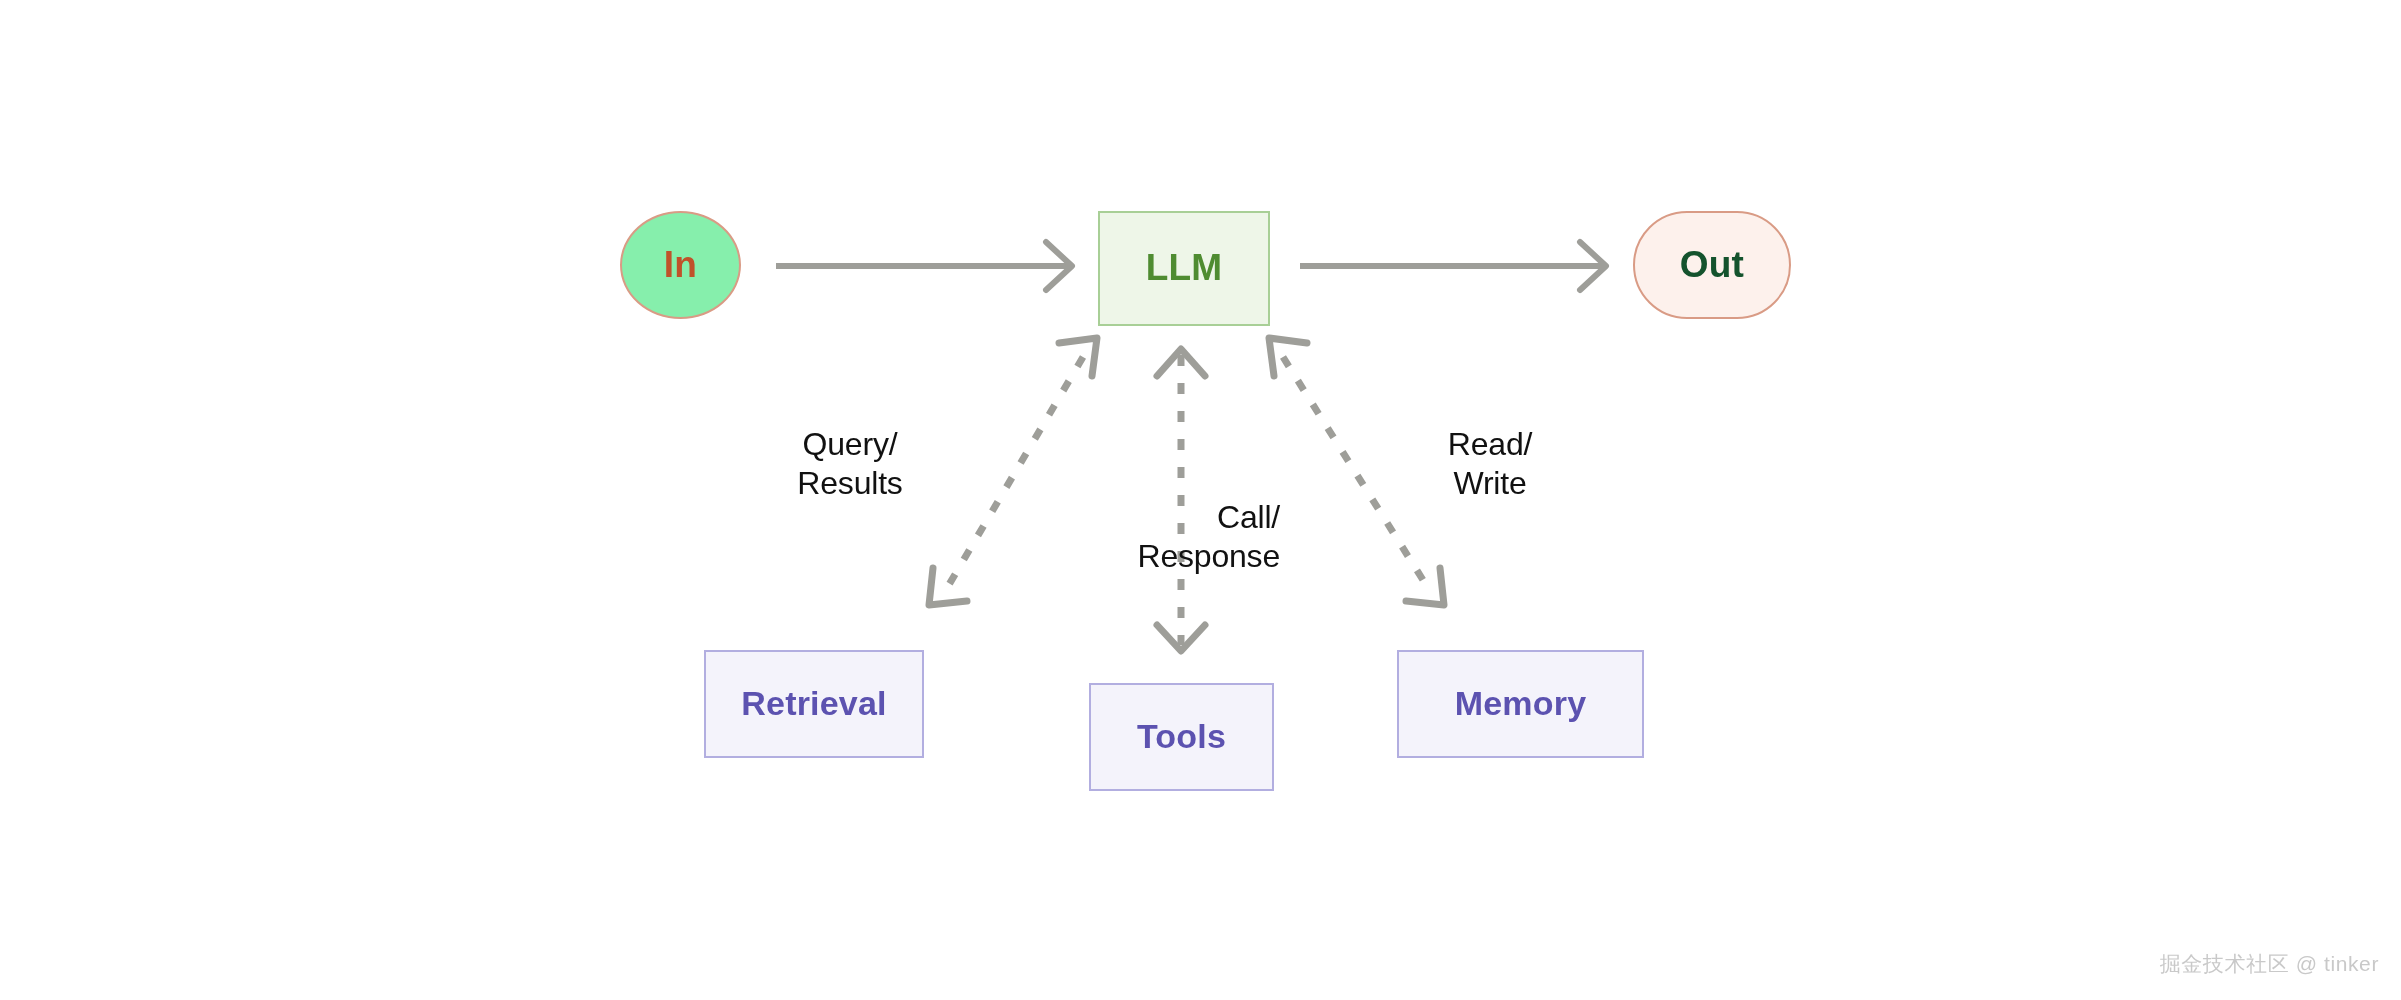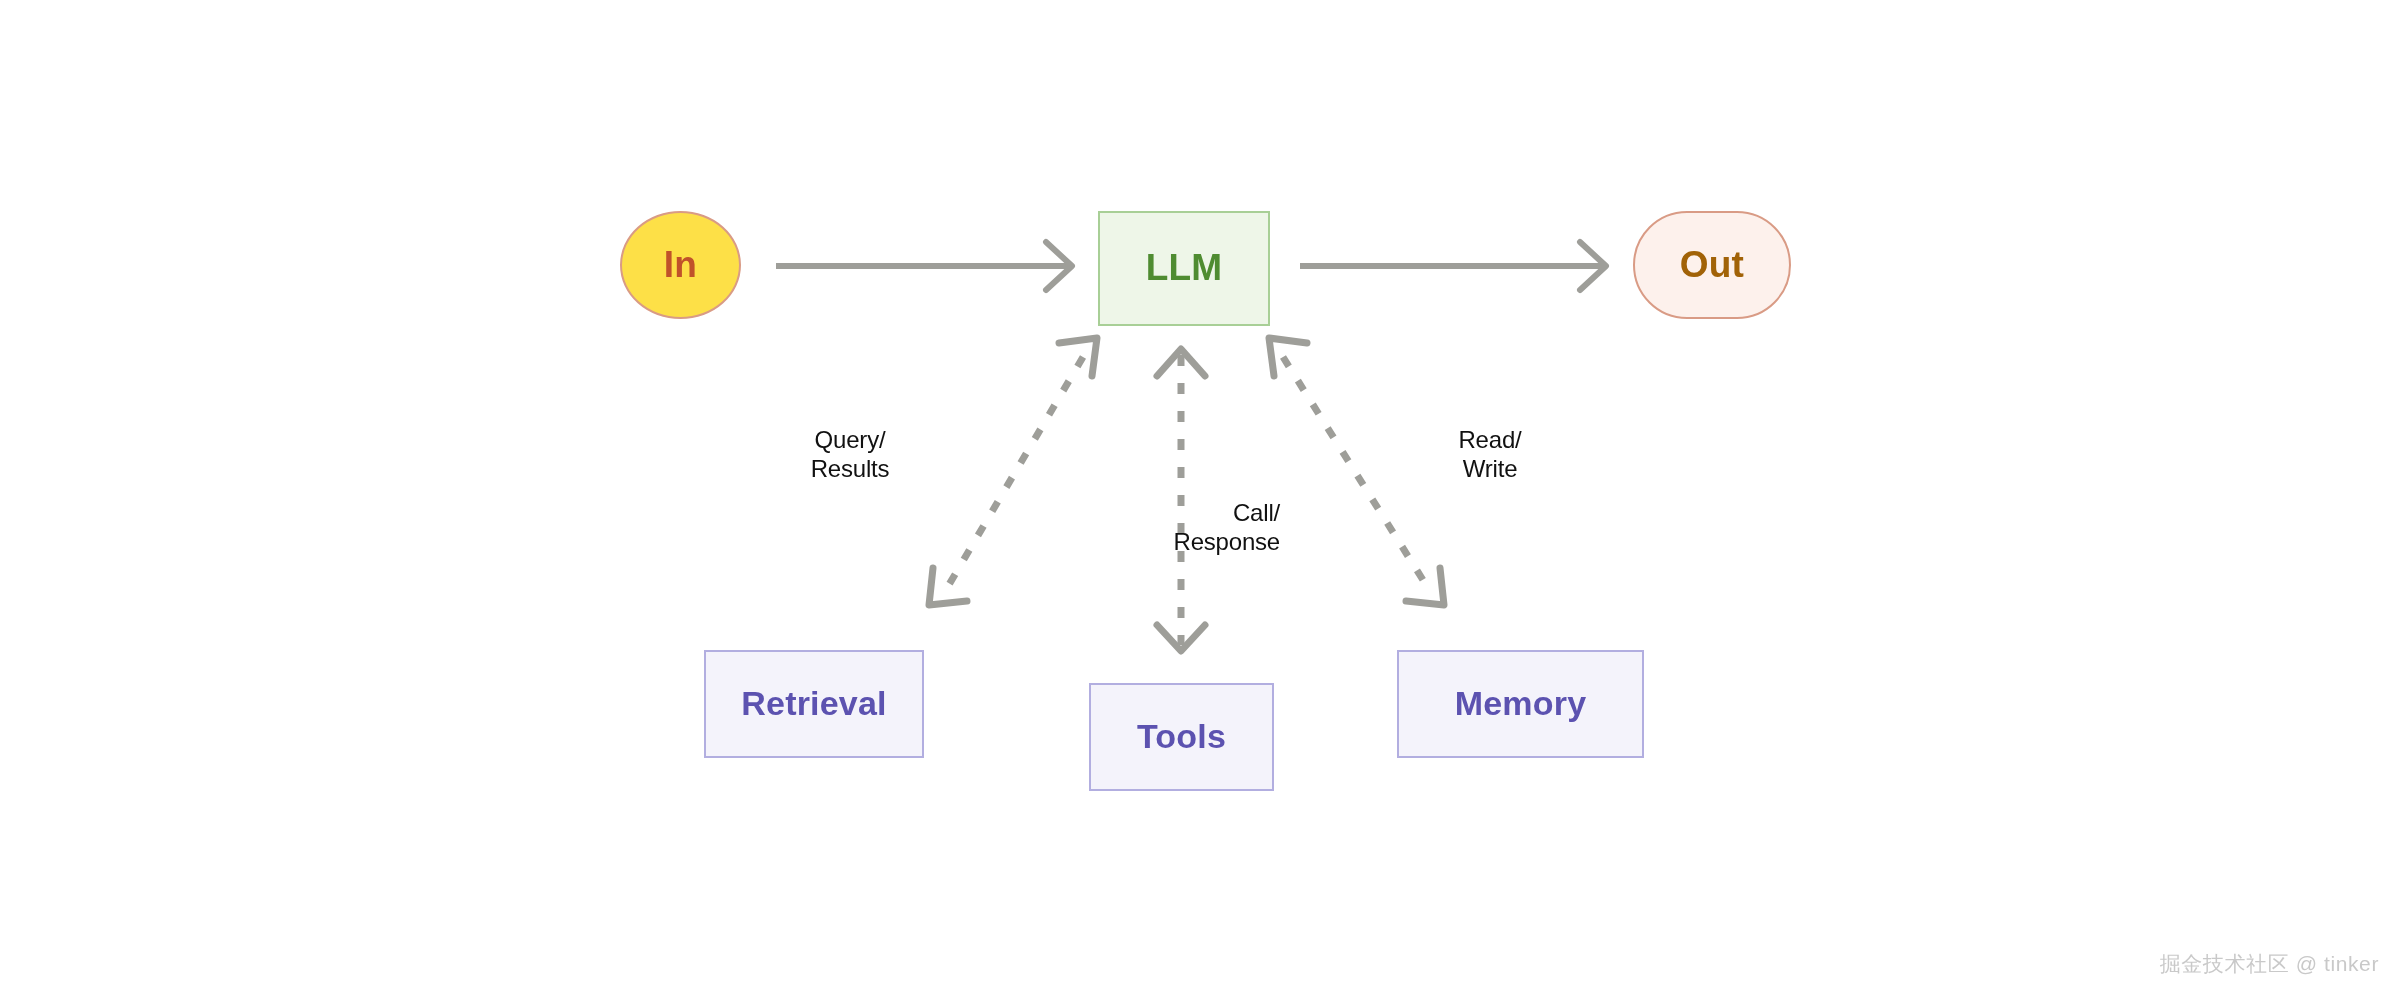--- a/index.html
+++ b/index.html
@@ -40,37 +40,37 @@
   }
 
   
   .node-in {
     left: 620px;
     top: 211px;
     width: 121px;
     height: 108px;
     border: 2px solid #d99b85;
     border-radius: 50%;
-    background: #fde047;
+    background: #86efac;
     color: #c0522a;
     font-size: 37px;
     font-weight: 700;
     letter-spacing: 0.2px;
   }
 
   
   .node-out {
     left: 1633px;
     top: 211px;
     width: 158px;
     height: 108px;
     border: 2px solid #d99b85;
     border-radius: 54px;
     background: #fdf1ec;
-    color: #a16207;
+    color: #14532d;
     font-size: 37px;
     font-weight: 700;
     letter-spacing: 0.2px;
   }
 
   
   .node-llm {
     left: 1098px;
     top: 211px;
     width: 172px;
@@ -108,21 +108,21 @@
     left: 1397px;
     top: 650px;
     width: 247px;
     height: 108px;
   }
 
   
   .edge-label {
     position: absolute;
     color: #111111;
-    font-size: 24px;
+    font-size: 32px;
     font-weight: 400;
     line-height: 1.22;
     text-align: center;
     white-space: pre-line;
     letter-spacing: -0.2px;
   }
   .label-query {
     left: 745px;
     top: 425px;
     width: 210px;

